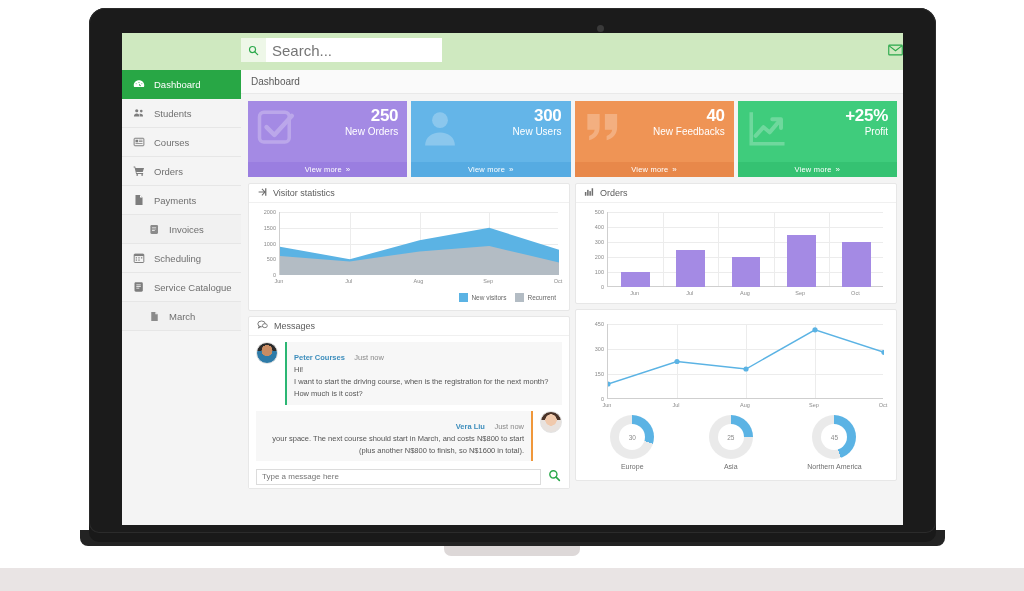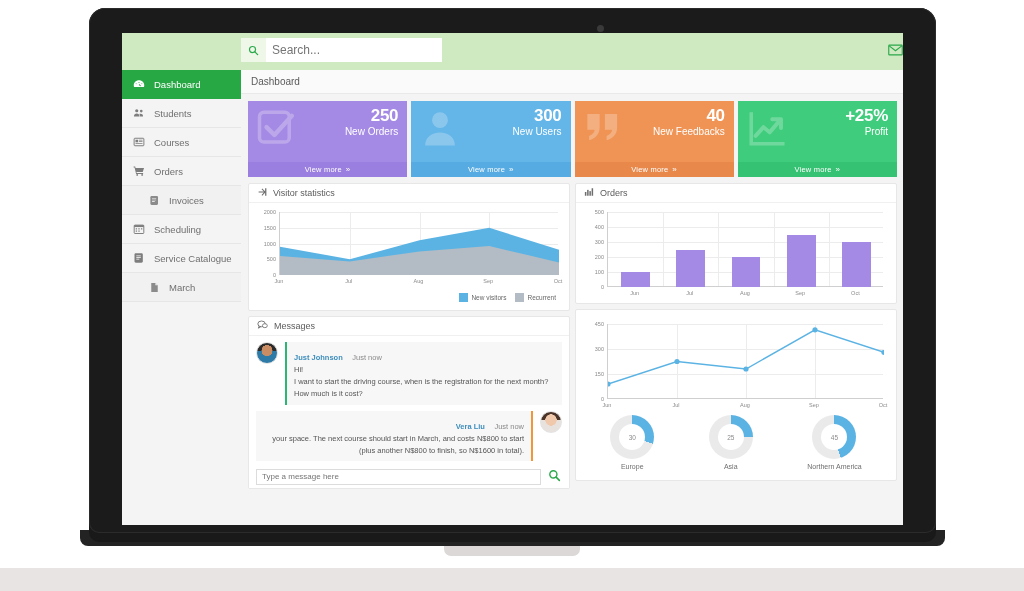--- a/index.html
+++ b/index.html
@@ -44,21 +44,21 @@
   .search-wrap {
     position:absolute; left:119px; top:5px; width:201px; height:24px;
     background:#ffffff; display:flex; align-items:center;
   }
   .search-ico {
     width:25px; height:24px; background:#eef7e8;
     display:flex; align-items:center; justify-content:center; flex:0 0 25px;
   }
   .search-input {
     border:0; outline:0; background:transparent; height:22px; flex:1;
-    font-family:"Liberation Sans", sans-serif; font-size:12px; color:#999; padding-left:6px;
+    font-family:"Liberation Sans", sans-serif; font-size:15px; color:#999; padding-left:6px;
   }
   .mail-btn {
     position:absolute; left:765px; top:11px; width:16px; height:13px;
     display:flex; align-items:center; justify-content:center;
   }
 
   
   .sidebar { position:absolute; left:0; top:0; width:119px; height:492px; background:#f4f4f4; }
   .side-menuhdr {
     height:37px; background:#cfe9c0; display:flex; align-items:center; gap:12px; padding-left:11px;
@@ -209,20 +209,29 @@
         </li>
         <li>
           <span class="sico">
             <svg width="12" height="12" viewBox="0 0 16 16">
                 <path fill="#7d7d7d" d="M.8 2h2.1l.5 2h11.3l-1.7 5.4H4.6l.3 1.2h8.6v1.3H4.1L2.1 3.3H.8V2z"></path>
                 <circle cx="5.6" cy="13.2" r="1.2" fill="#7d7d7d"></circle>
                 <circle cx="12.2" cy="13.2" r="1.2" fill="#7d7d7d"></circle>
               </svg>
           </span>
           <span>Orders</span>
+        </li>
+        <li>
+          <span class="sico">
+            <svg width="12" height="12" viewBox="0 0 16 16">
+                <path fill="#7d7d7d" d="M3.3 1.3h6l3.4 3.4v10H3.3V1.3z"></path>
+                <path fill="#ffffff" d="M9.3 1.3v3.4h3.4L9.3 1.3z"></path>
+              </svg>
+          </span>
+          <span>Payments</span>
         </li>
         <li class="sub">
           <span class="sico">
             <svg width="11" height="11" viewBox="0 0 16 16">
                 <path fill="#8b8b8b" d="M2 3.2c0-.9.8-1.6 1.8-1.6h7.5c1 0 1.8.7 1.8 1.6v9.6c0 .9-.8 1.6-1.8 1.6H3.8C2.8 14.4 2 13.7 2 12.8V3.2z"></path>
                 <path fill="#fff" d="M4.4 4.6h6v1h-6zM4.4 6.8h6v1h-6zM4.4 9h4v1h-4z"></path>
               </svg>
           </span>
           <span>Invoices</span>
         </li>
@@ -407,21 +416,21 @@
                     <ellipse cx="11.4" cy="8" rx="3.6" ry="2.9" fill="#ffffff" stroke="#6d6d6d" stroke-width="1.2"></ellipse>
                   </svg>
               </span>
               <span>Messages</span>
             </div>
             <div class="msg-bd">
 
               <div class="msg">
                 <span class="av av-peter"></span>
                 <div class="bub in">
-                  <span class="who">Just Johnson</span>
+                  <span class="who">Peter Courses</span>
                   <span class="tm">Just now</span>
                   <div class="ln">Hi!</div>
                   <div class="ln">I want to start the driving course, when is the registration for the next month?</div>
                   <div class="ln">How much is it cost?</div>
                 </div>
               </div>
 
               <div class="msg">
                 <div class="bub out">
                   <span class="who">Vera Liu</span>

